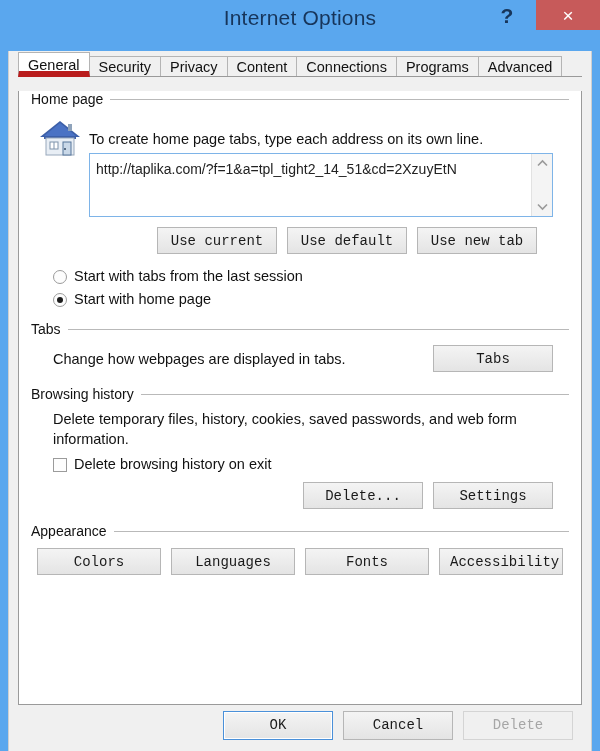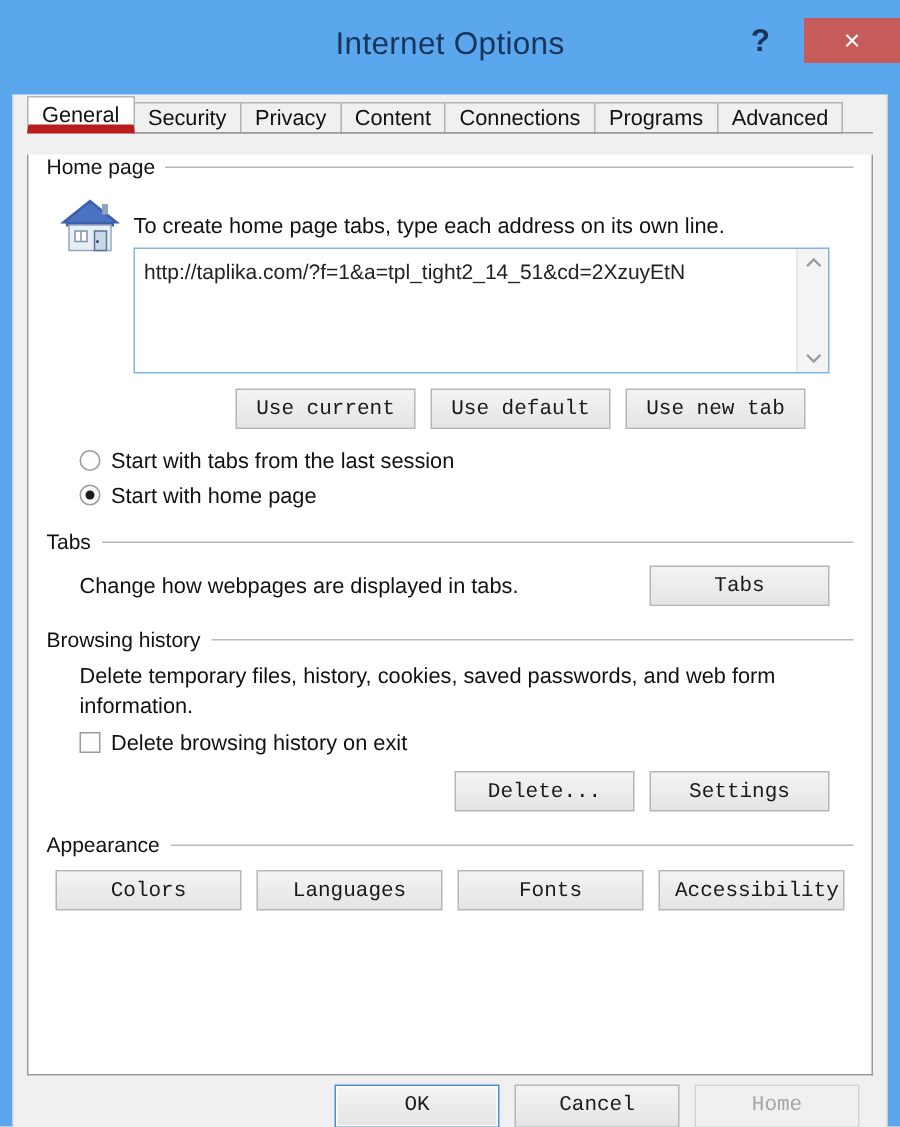--- a/index.html
+++ b/index.html
@@ -15,21 +15,21 @@
   }
 
   
   .window {
     position: absolute;
     left: 0; top: 0;
     width: 600px;
     height: 751px;
     background: #5aa7ee;
     box-sizing: border-box;
-    padding: 12px 8px 8px 8px;
+    padding: 0 8px 8px 8px;
   }
 
   
   .titlebar {
     position: relative;
     height: 42px;
     display: flex;
     align-items: flex-start;
     justify-content: center;
   }
@@ -169,21 +169,21 @@
     justify-content: center;
   }
   .home-right { flex: 1; padding-right: 16px; margin-top: 17px;}
   .home-desc {
     font-size: 14.5px;
     color: #111;
     margin-bottom: 6px;
   }
   .url-box {
     position: relative;
-    height: 84px;
+    height: 64px;
     border: 1px solid #7eb4e8;
     background: #ffffff;
     box-sizing: border-box;
     overflow: hidden;
     display: flex;
     justify-content: center;
   }
   .url-text {
     flex: 1;
     font-size: 14px;
@@ -235,21 +235,21 @@
     cursor: default;
   }
   .btn.default-focus {
     border: 1px solid #4a90d9;
     box-shadow: 0 0 0 1px #ffffff inset;
   }
 
   
   .opt-row {
     display: flex;
-    align-items: flex-start;
+    align-items: flex-end;
     gap: 7px;
     margin-top: 7px;
     padding-left: 22px;
     cursor: pointer;
   }
   .radio {
     width: 14px; height: 14px;
     flex: 0 0 14px;
     border-radius: 50%;
     border: 1px solid #9b9b9b;
@@ -433,17 +433,17 @@
           <button class="btn">Fonts</button>
           <button class="btn">Accessibility</button>
         </div>
       </div>
 
     </div>
 
     <div class="footer">
       <button class="btn default-focus">OK</button>
       <button class="btn">Cancel</button>
-      <button class="btn disabled">Home</button>
+      <button class="btn disabled">Delete</button>
     </div>
 
   </div>
 </div>
 
 </body></html>

